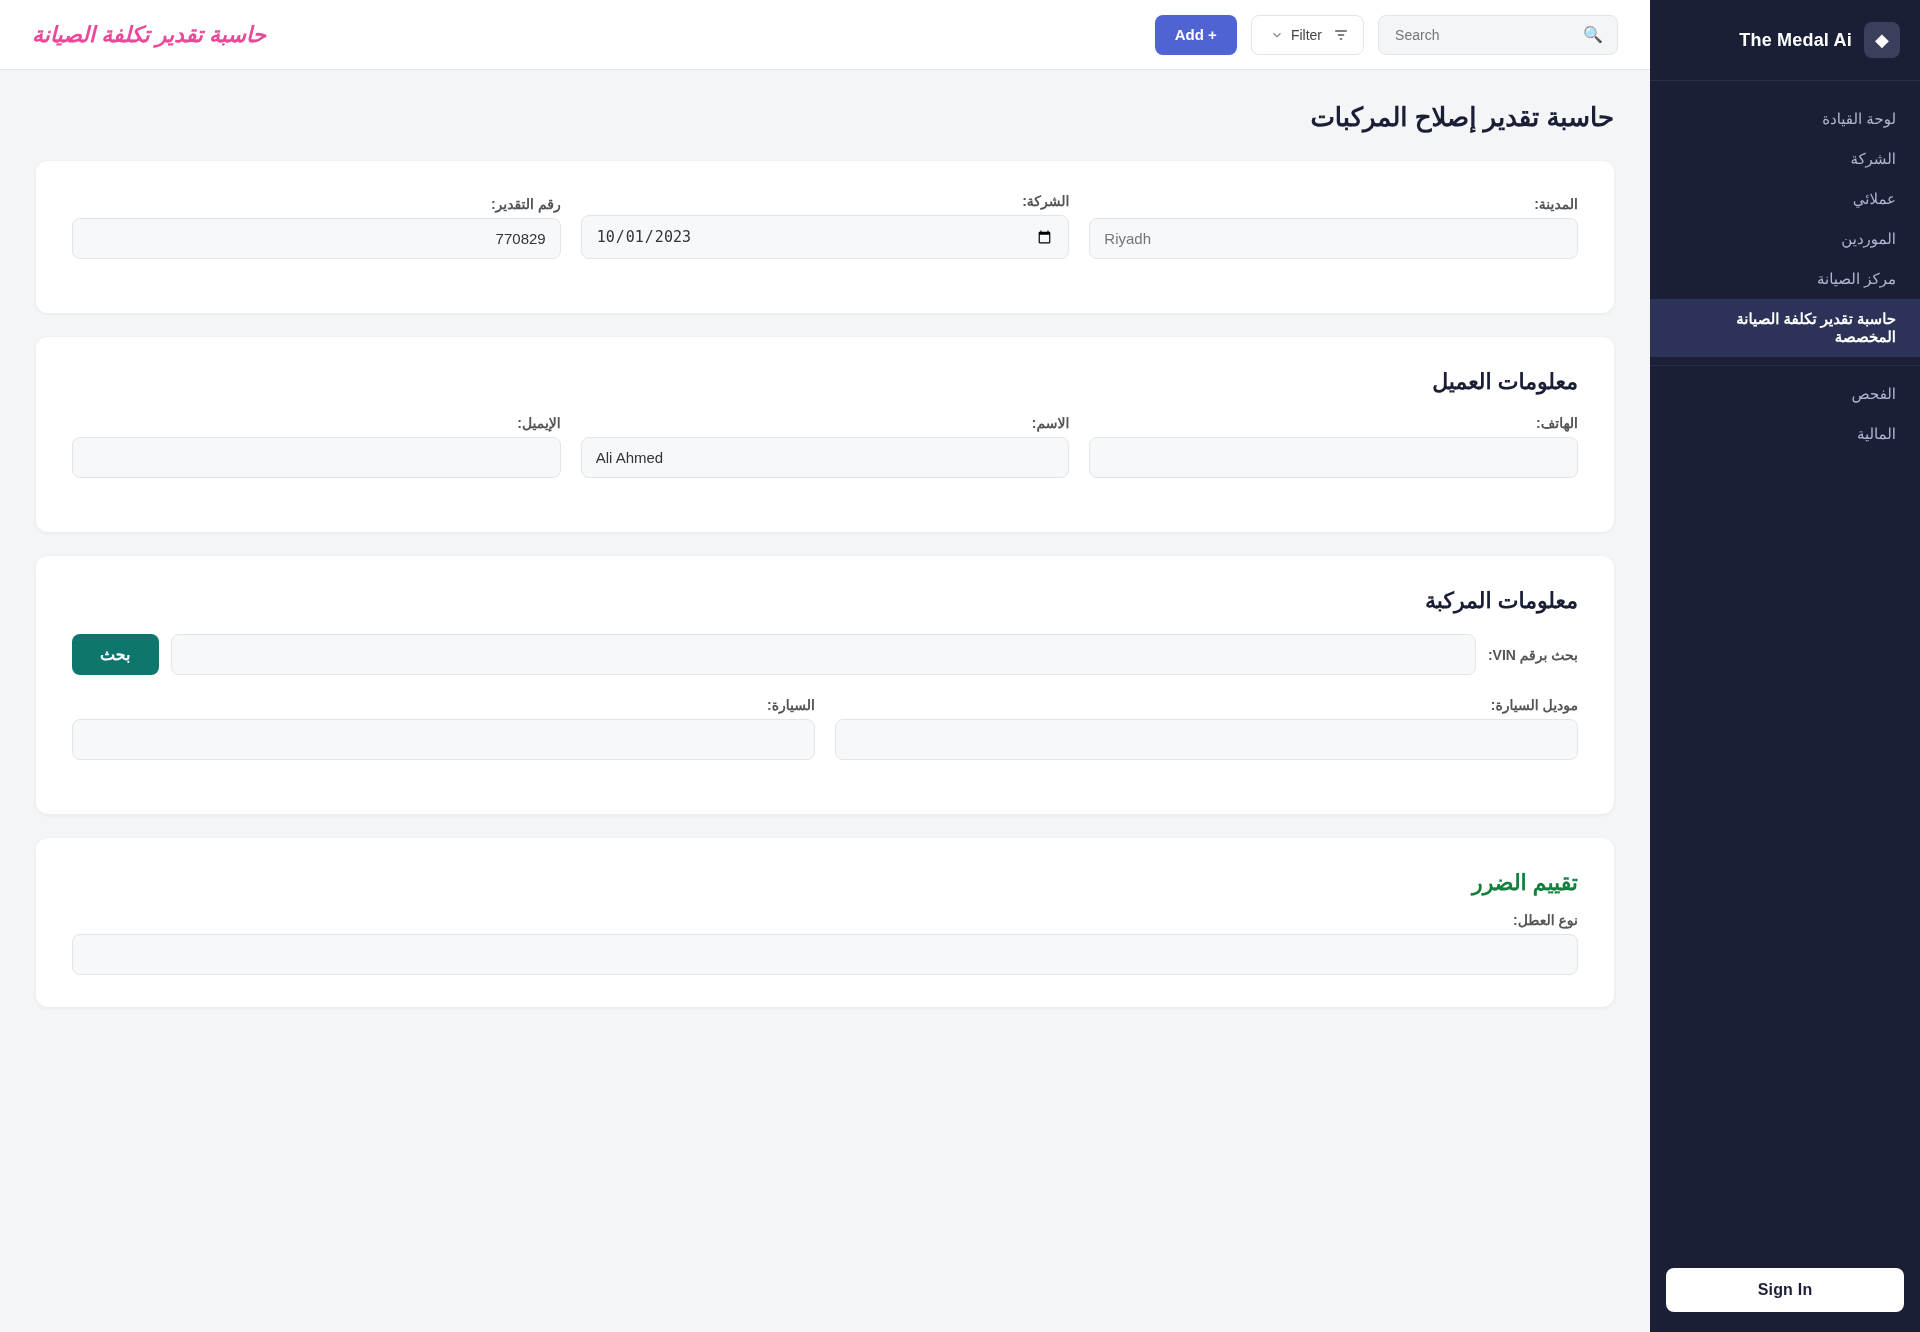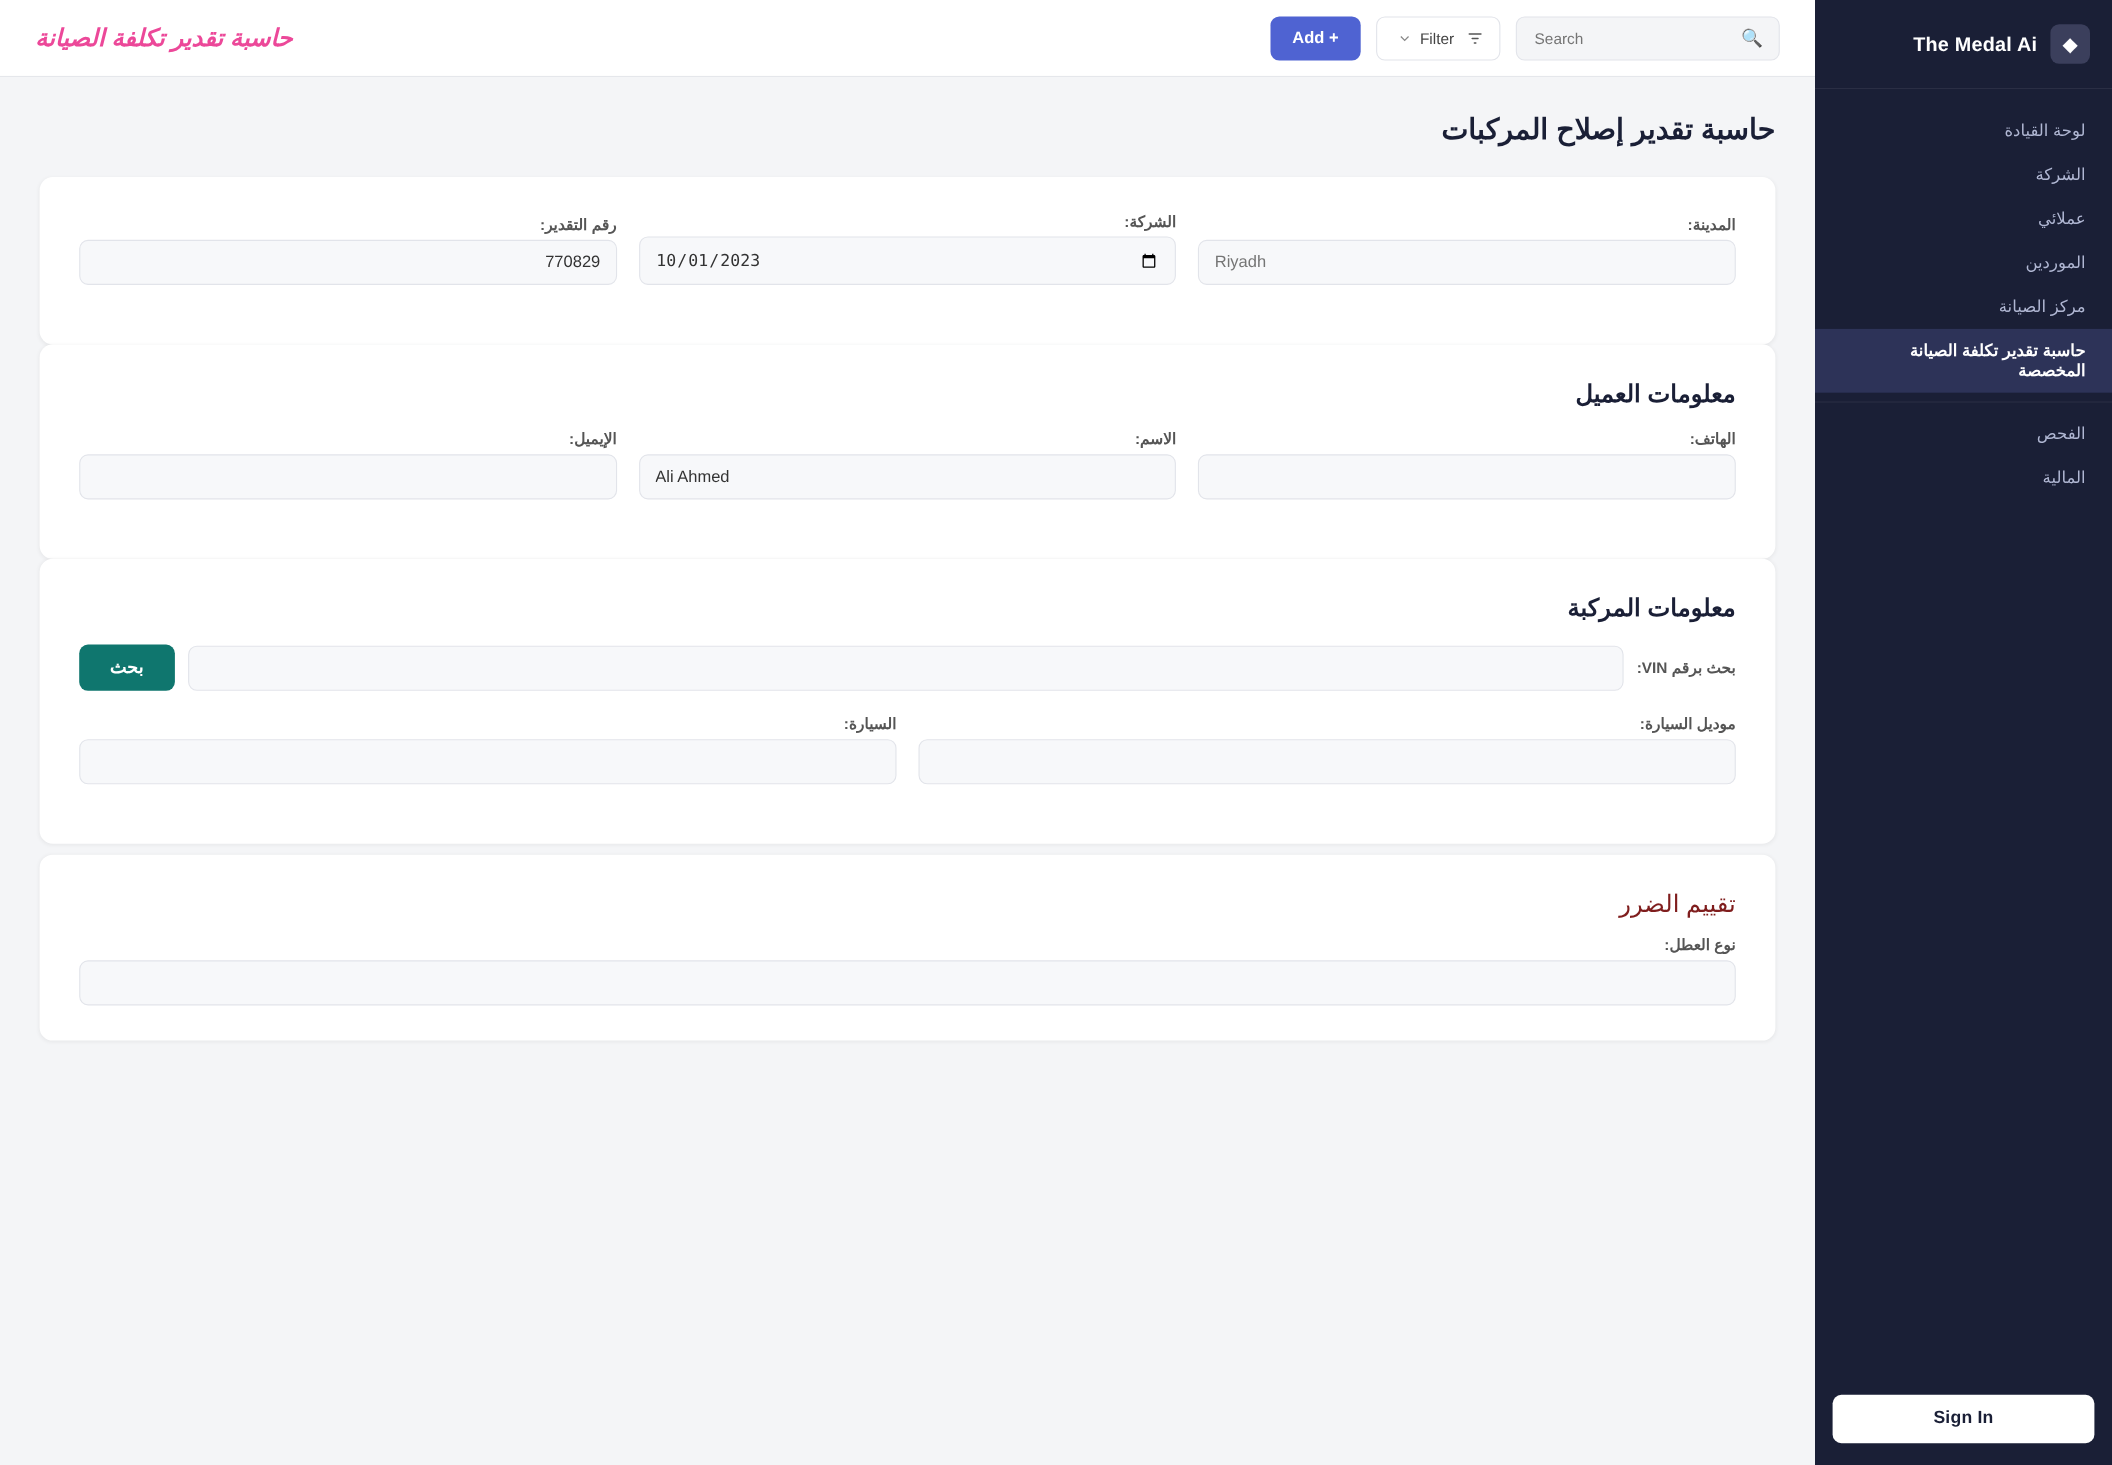--- a/index.html
+++ b/index.html
@@ -191,20 +191,21 @@
       font-size: 26px;
       font-weight: 800;
       color: #1a1f36;
       text-align: right;
       margin-bottom: 28px;
     }
     .form-card {
       background: #fff;
       border-radius: 12px;
       padding: 32px 36px;
+      margin-bottom: 24px;
       box-shadow: 0 1px 4px rgba(0,0,0,0.06);
     }
     .form-row {
       display: flex;
       gap: 20px;
       margin-bottom: 22px;
       align-items: flex-end;
       flex-direction: row-reverse;
     }
     .form-group {
@@ -276,22 +277,22 @@
       padding: 11px 28px;
       font-size: 16px;
       font-weight: 700;
       cursor: pointer;
     }
     .damage-section {
       margin-top: 10px;
     }
     .damage-subsection-title {
       font-size: 22px;
-      font-weight: 400;
-      color: #7f1d1d;
+      font-weight: 700;
+      color: #15803d;
       text-align: right;
       margin-bottom: 16px;
     }
     .fault-type-label {
       font-size: 14px;
       color: #555;
       font-weight: 600;
       text-align: right;
       margin-bottom: 6px;
     }

